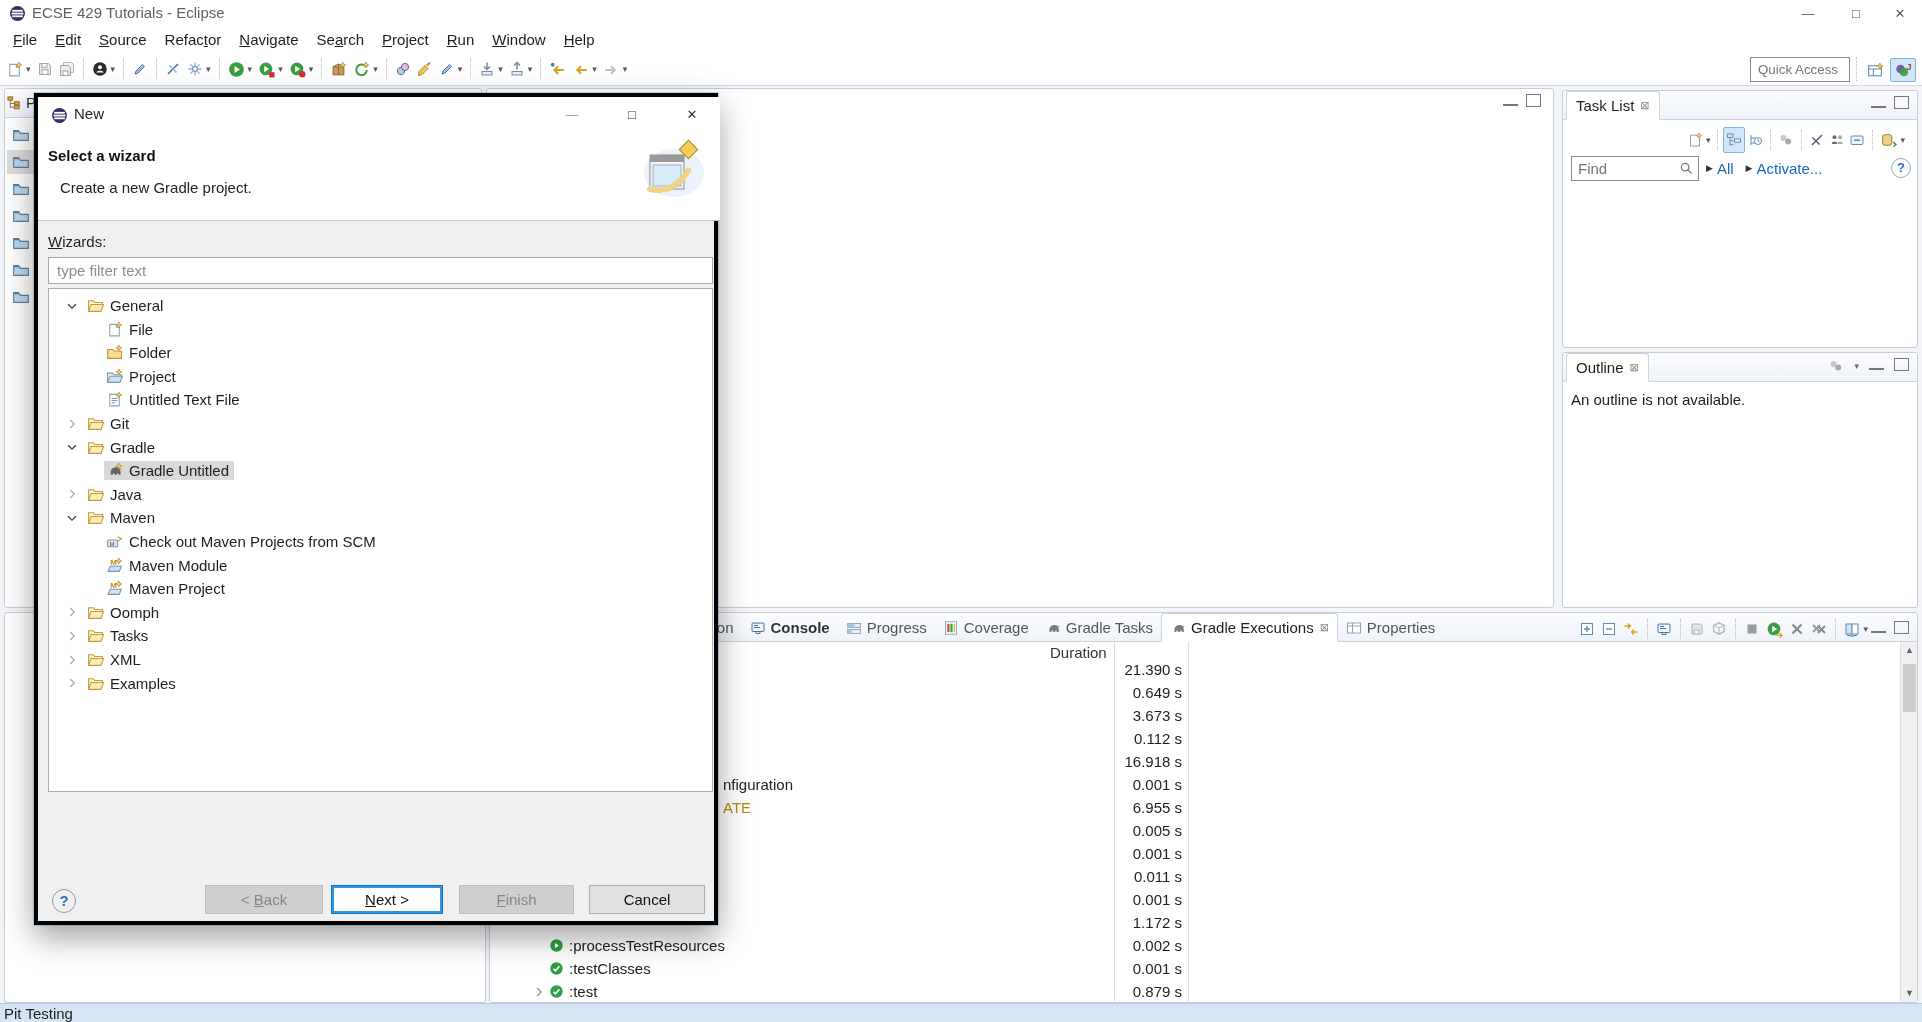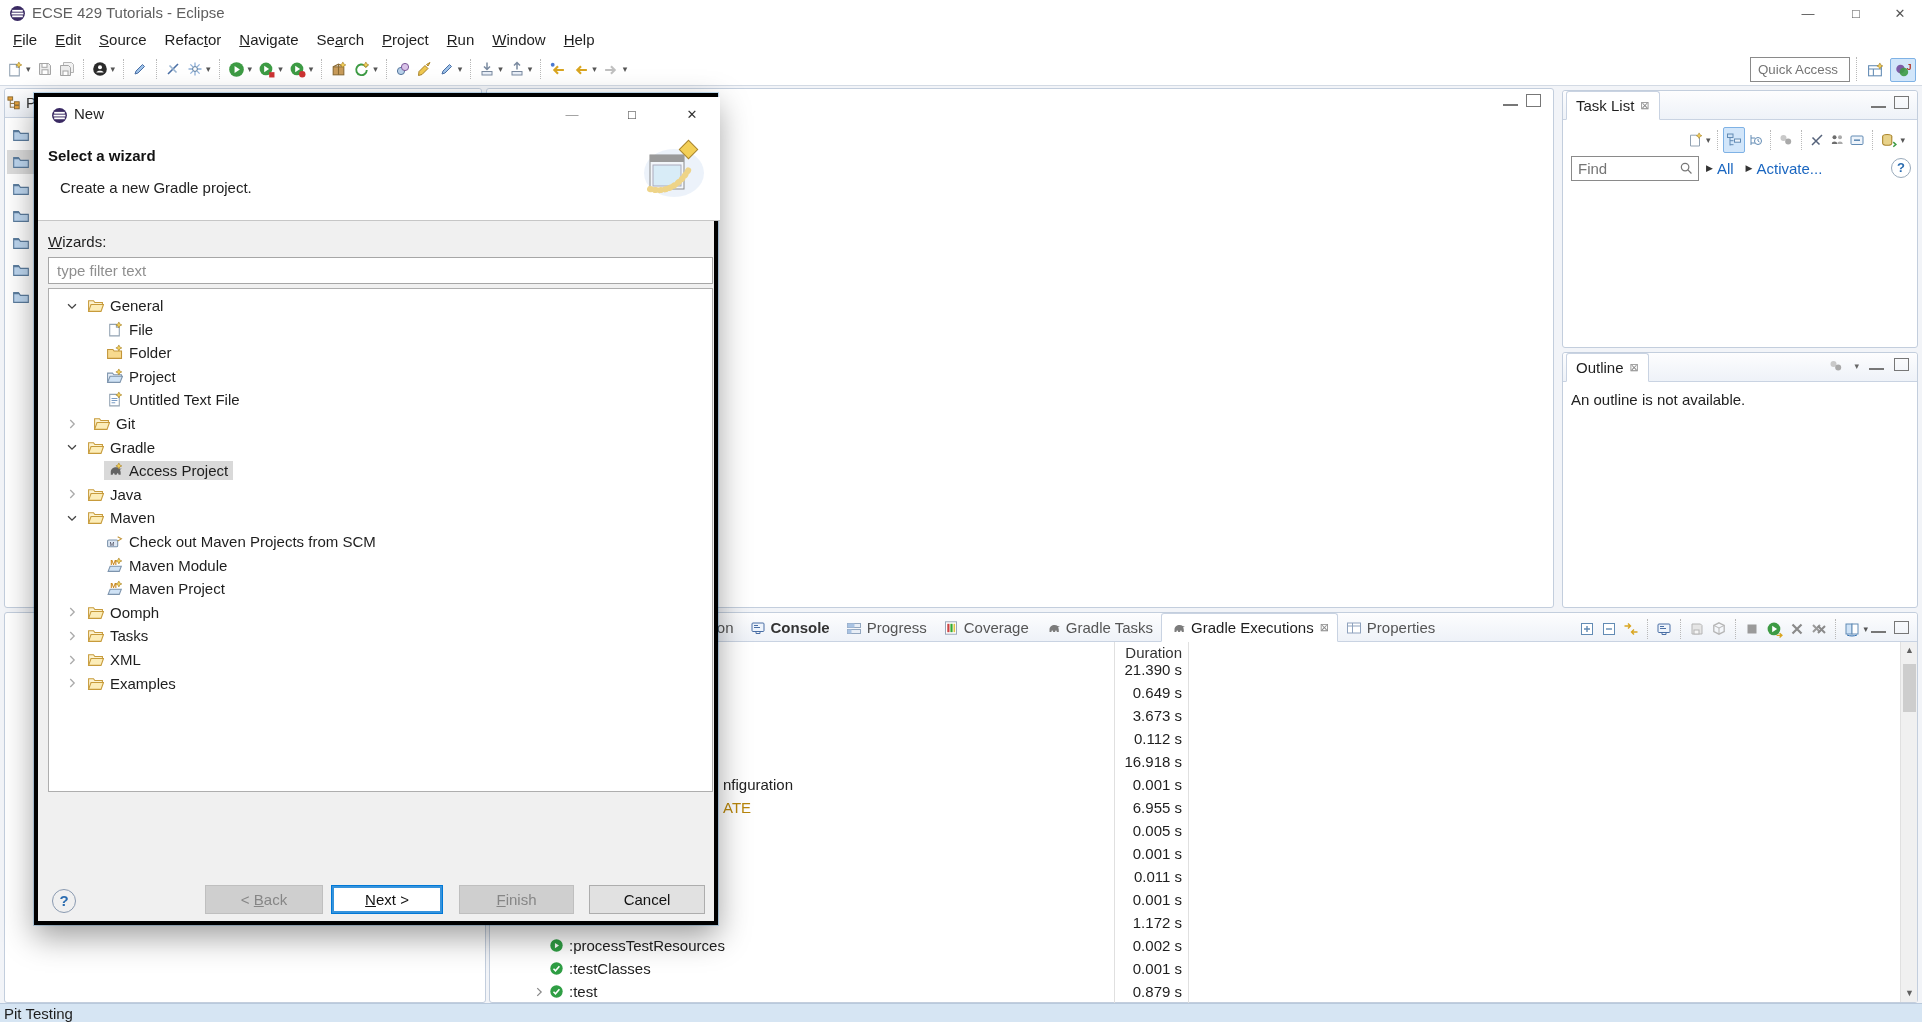--- a/index.html
+++ b/index.html
@@ -58,21 +58,21 @@
   .help-circ { position:absolute; width:20px; height:20px; border:1px solid #9ab; border-radius:50%; color:#2b6cb0; font-weight:bold; text-align:center; line-height:18px; font-size:13px; }
 
   
   .btabs { position:absolute; left:0; top:0; height:29px; display:flex; align-items:center; padding-left:198px; }
   .btab { height:29px; display:flex; align-items:center; padding:0 8px; color:#555; white-space:nowrap; }
   .btab.bold { font-weight:bold; color:#333; }
   .btab.active { background:#fff; border:1px solid #c9d3e2; border-bottom:1px solid #fff; border-radius:3px 3px 0 0; color:#1e1e1e; }
   .btab .ticon { margin-right:5px; }
   .bt-toolbar { position:absolute; right:46px; top:3px; display:flex; align-items:center; }
   .col-line { position:absolute; top:29px; width:1px; background:#e0e0e0; }
-  .dur-head { position:absolute; top:31px; left:560px; width:132px; text-align:right; color:#333; }
+  .dur-head { position:absolute; top:31px; left:560px; width:132px; text-align:left; color:#333; }
   .exec-row { position:absolute; left:0; right:18px; height:23px; display:flex; align-items:center; }
   .exec-row .lbl { white-space:nowrap; }
   .exec-row .dur { position:absolute; left:560px; width:132px; text-align:right; color:#1e1e1e; }
   .vscroll { position:absolute; right:0; top:29px; bottom:0; width:17px; background:#f0f0f0; border-left:1px solid #e0e0e0; }
   .varrow { position:absolute; left:0; width:17px; height:17px; color:#606060; font-size:9px; text-align:center; line-height:17px; }
   .vthumb { position:absolute; left:2px; width:13px; top:22px; height:48px; background:#cdcdcd; }
 
   
   .statusbar { left:0; top:1003px; width:1922px; height:19px; background:#d6e5f3; border-top:1px solid #b9c9dc; }
   .status-text { position:absolute; left:4px; top:1px; color:#1e1e1e; }
@@ -812,21 +812,21 @@
           </span>
           <span class="tr-label">Untitled Text File</span>
         </span>
       </div>
       <div class="tree-row" style="top: 123px;">
         <span class="tr-chev">
           <svg width="14" height="14" viewBox="0 0 16 16">
             <path d="M6 3.5L10.5 8 6 12.5" fill="none" stroke="#aaa" stroke-width="1.5"></path>
           </svg>
         </span>
-        <span class="tr-core" style="left:42px">
+        <span class="tr-core" style="left:36px">
           <span>
             <svg width="17" height="17" viewBox="0 0 16 16">
               <path d="M1.5 13.5V3.5h4.6l1.3 1.7h7.1v1.9" fill="#fdf3cf" stroke="#c79b3b"></path>
               <path d="M1.5 13.5l2.3-6.4h11.7l-2.3 6.4z" fill="#fcedb8" stroke="#c79b3b"></path>
             </svg>
           </span>
           <span class="tr-label">Git</span>
         </span>
       </div>
       <div class="tree-row" style="top: 146.6px; padding-left: 12px;">
@@ -846,21 +846,21 @@
         </span>
       </div>
       <div class="tree-row" style="top: 170.2px;">
         <span class="tr-core sel" style="left:55px">
           <span>
             <svg width="17" height="17" viewBox="0 0 16 16">
               <path d="M14.6 5.9c-.6.5-1.4.5-1.9.1-.9-.6-1.9-1-3.1-1-2.9 0-5.1 1.9-5.1 4.5v2.6h1.8l.5-1.5h.9l.5 1.5h1.8l.5-1.5h.9l.5 1.5h1.9V9.9c0-1-.3-1.9-.8-2.6.8-.1 1.4-.6 1.6-1.4z" fill="#636363"></path>
               <path d="M12.1 .9l.9 1.9 1.9.9-1.9.9-.9 1.9-.9-1.9-1.9-.9 1.9-.9z" fill="#f3cf57" stroke="#a8832a" stroke-width=".6"></path>
             </svg>
           </span>
-          <span class="tr-label">Access Project</span>
+          <span class="tr-label">Gradle Untitled</span>
         </span>
       </div>
       <div class="tree-row" style="top: 193.8px;">
         <span class="tr-chev">
           <svg width="14" height="14" viewBox="0 0 16 16">
             <path d="M6 3.5L10.5 8 6 12.5" fill="none" stroke="#aaa" stroke-width="1.5"></path>
           </svg>
         </span>
         <span class="tr-core" style="left:36px">
           <span>

